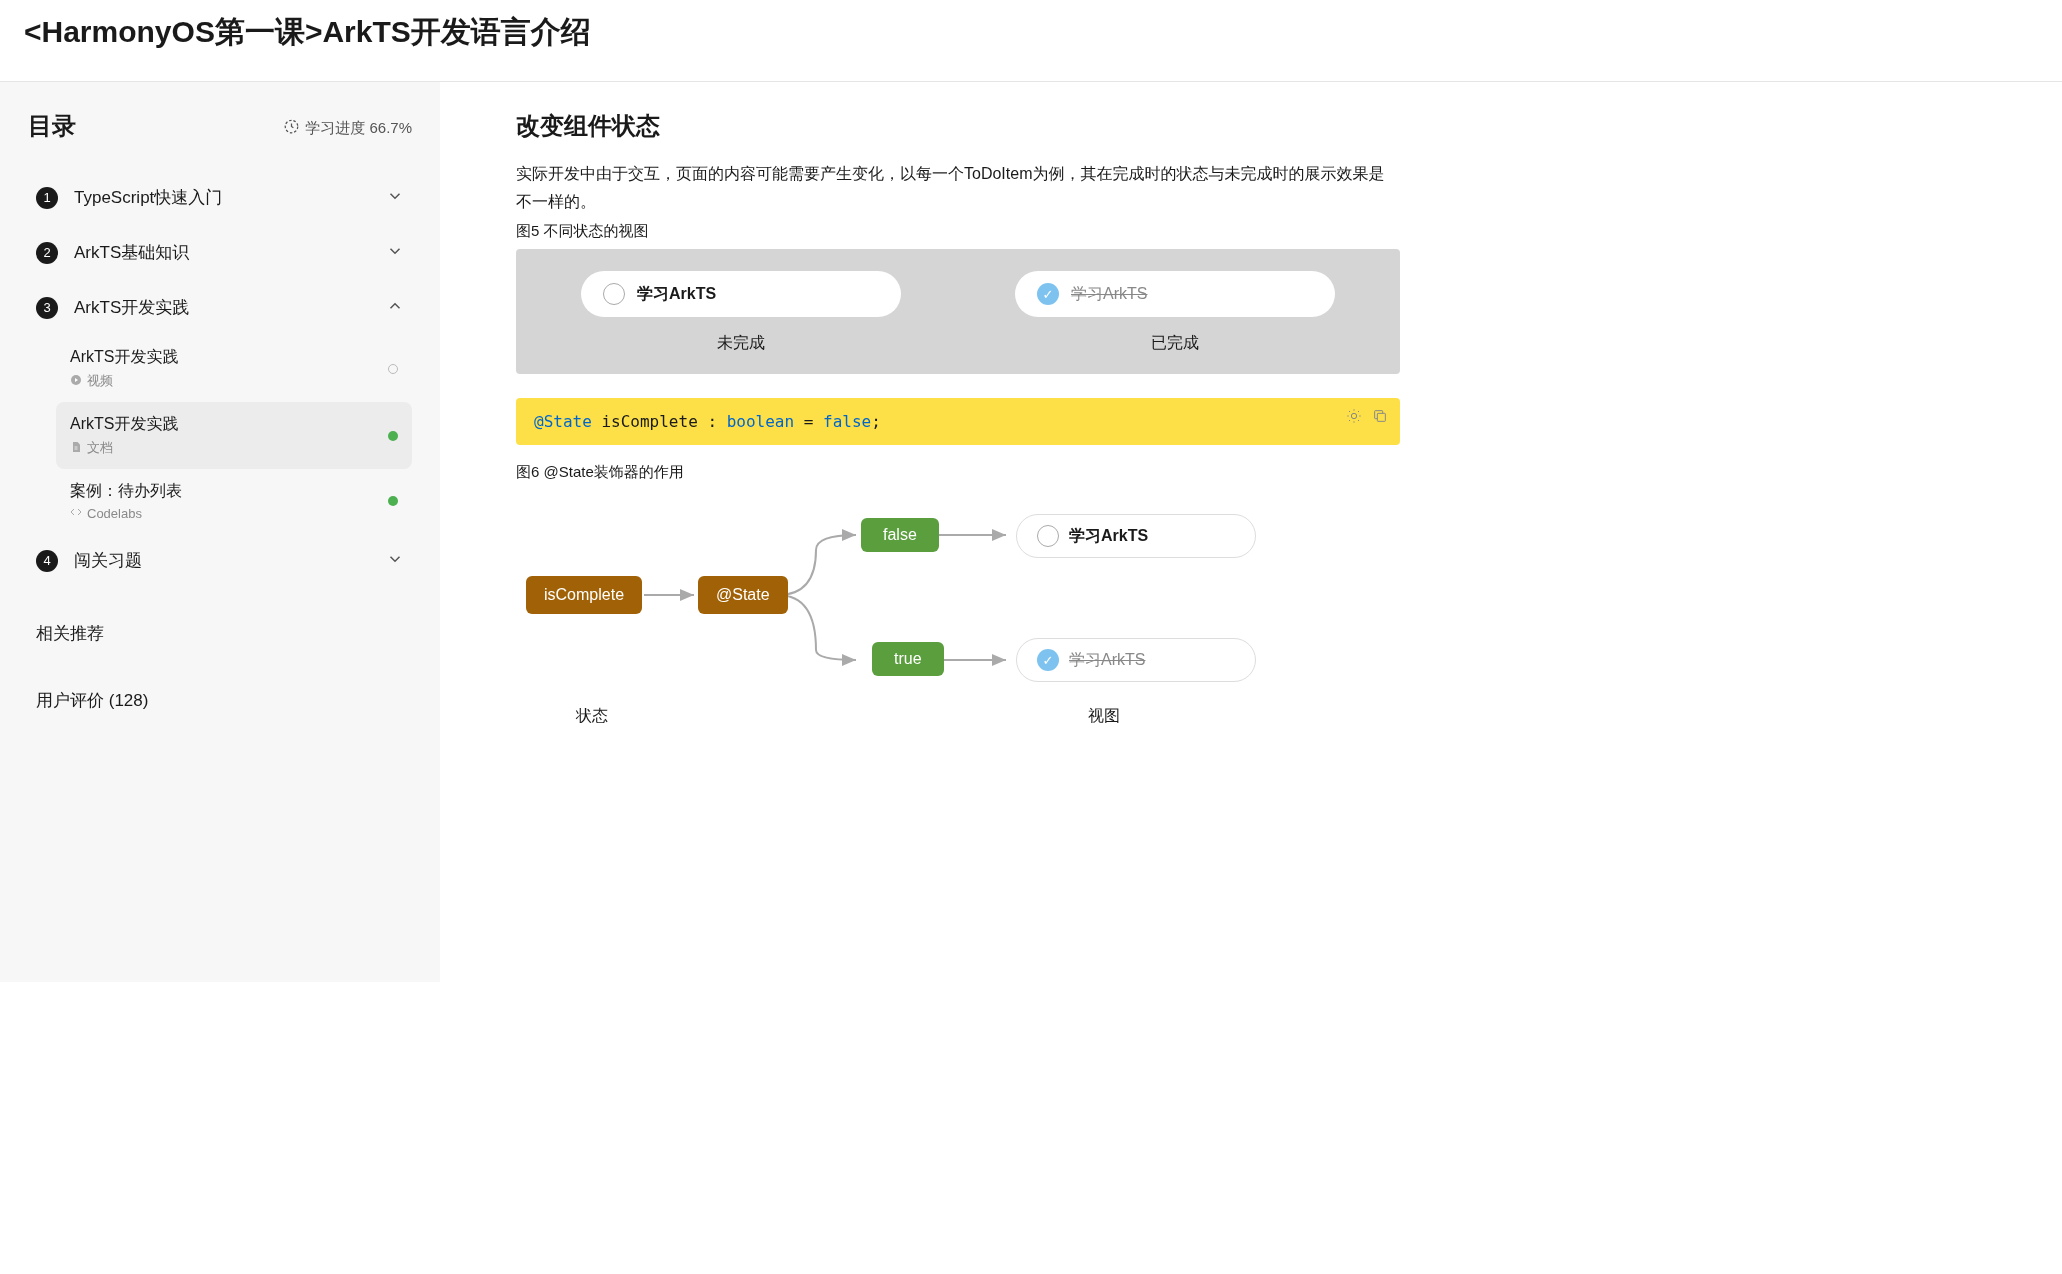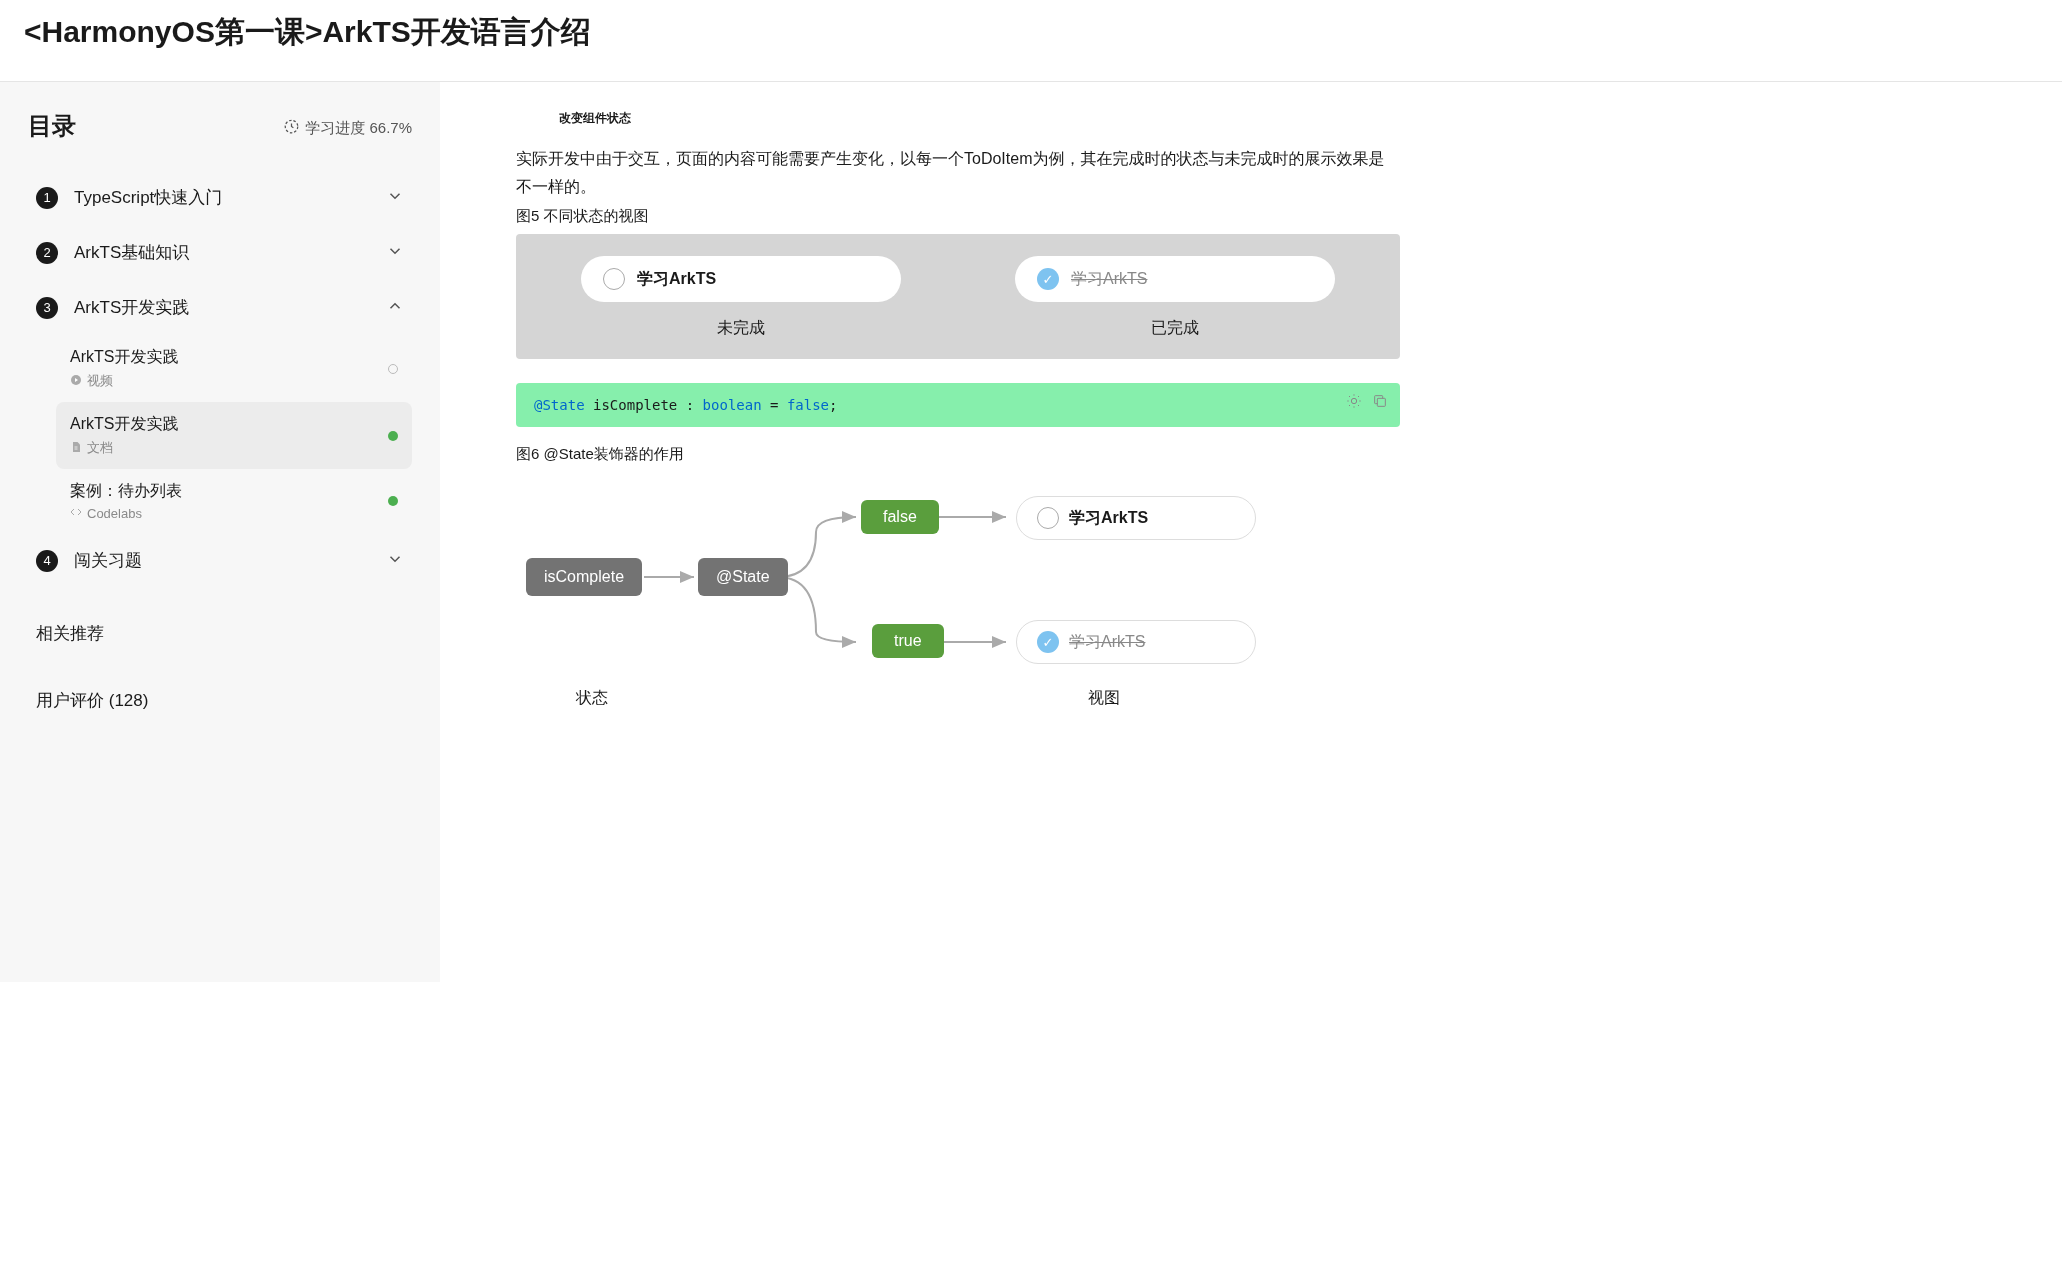--- a/index.html
+++ b/index.html
@@ -18,36 +18,36 @@
 .sub-items { margin-left: 28px; }
 .sub-item { padding: 12px 14px; border-radius: 8px; cursor: pointer; position: relative; }
 .sub-item.active { background: #ececec; }
 .sub-title { font-size: 16px; margin-bottom: 4px; }
 .sub-meta { font-size: 13px; color: #8a8a8a; display: flex; align-items: center; gap: 5px; }
 .status-dot { position: absolute; right: 14px; top: 50%; transform: translateY(-50%); width: 10px; height: 10px; border-radius: 50%; }
 .dot-green { background: #4caf50; }
 .dot-hollow { border: 1.5px solid #bbb; background: transparent; }
 .section-label { font-size: 17px; margin-top: 24px; padding: 10px 8px; }
 .content { flex: 1; padding: 28px 48px 40px 48px; max-width: 980px; }
-.h2 { font-size: 12px; font-weight: 600; margin-bottom: 18px; margin-left: 43px; }
+.h2 { font-size: 24px; font-weight: 600; margin-bottom: 18px; }
 .para { font-size: 16px; line-height: 1.75; margin-bottom: 6px; }
 .fig-caption { font-size: 15px; margin-top: 6px; margin-bottom: 8px; }
 .fig5 { background: #d5d5d5; border-radius: 4px; padding: 22px 28px 20px; display: flex; justify-content: space-around; gap: 40px; margin-bottom: 24px; }
 .fig5-col { display: flex; flex-direction: column; align-items: center; gap: 16px; flex: 1; }
 .todo-card { background: #fff; border-radius: 26px; padding: 12px 22px; display: flex; align-items: center; gap: 12px; width: 100%; max-width: 320px; }
 .circle-empty { width: 22px; height: 22px; border-radius: 50%; border: 1.5px solid #aaa; }
 .circle-check { width: 22px; height: 22px; border-radius: 50%; background: #7ec3f0; display: flex; align-items: center; justify-content: center; color: #fff; font-size: 13px; }
 .todo-text { font-size: 16px; font-weight: 600; }
 .todo-text.done { text-decoration: line-through; color: #888; font-weight: 400; }
 .state-label { font-size: 16px; }
-.code-block { background: #86efac; border-radius: 4px; padding: 14px 18px; font-family: "SF Mono", Consolas, monospace; font-size: 14px; position: relative; margin: 12px 0 18px; }
+.code-block { background: #fde047; border-radius: 4px; padding: 14px 18px; font-family: "SF Mono", Consolas, monospace; font-size: 16px; position: relative; margin: 12px 0 18px; }
 .code-tools { position: absolute; right: 12px; top: 10px; display: flex; gap: 10px; color: #888; }
 .tok-blue { color: #0066cc; }
 .fig6 { display: flex; align-items: center; gap: 0; margin-top: 8px; position: relative; height: 210px; }
-.node-blue { background: #737373; color: #fff; border-radius: 6px; padding: 10px 18px; font-size: 16px; }
+.node-blue { background: #a16207; color: #fff; border-radius: 6px; padding: 10px 18px; font-size: 16px; }
 .node-green { background: #5a9e3d; color: #fff; border-radius: 6px; padding: 8px 22px; font-size: 16px; }
 .node-view { background: #fff; border: 1px solid #ddd; border-radius: 26px; padding: 10px 20px; display: flex; align-items: center; gap: 10px; min-width: 240px; }
 .fig6 svg { position: absolute; top: 0; left: 0; pointer-events: none; }
 .fig6-items { position: absolute; }
 .axis-labels { display: flex; justify-content: space-around; margin-top: 6px; font-size: 16px; }
 </style>
 </head>
 <body>
 
 <div class="page-title">&lt;HarmonyOS第一课&gt;ArkTS开发语言介绍</div>

